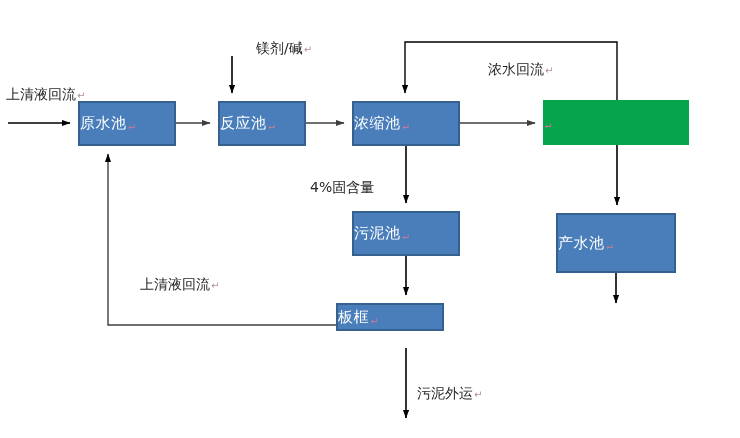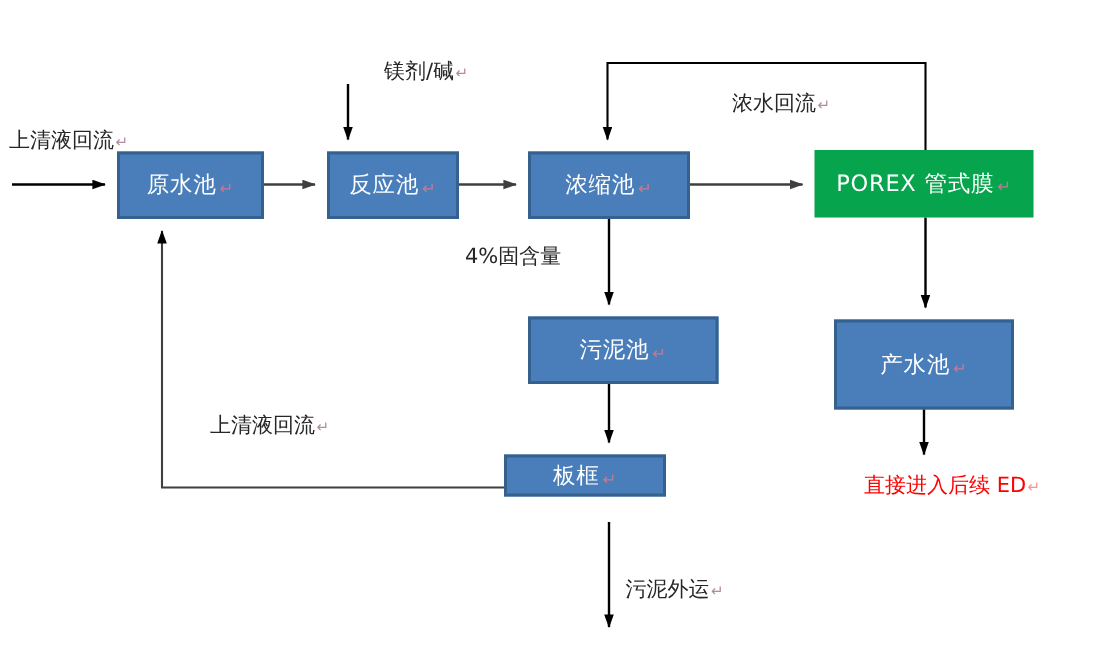--- a/index.html
+++ b/index.html
@@ -24,25 +24,25 @@
     top: 0;
     width: 740px;
     height: 438px;
     pointer-events: none;
   }
   .node {
     position: absolute;
     box-sizing: border-box;
     display: flex;
     align-items: center;
-    justify-content: center;
     color: #ffffff;
     font-size: 15px;
     letter-spacing: 0.5px;
     white-space: nowrap;
+    font-family: Liberation Mono, monospace;
   }
   .node.blue {
     background: #4a7ebb;
     border: 2px solid #35618e;
     box-shadow: 0 0 0 1px #4a7ebb inset;
   }
   .node.green {
     background: #06a44c;
     border: none;
   }
@@ -121,25 +121,24 @@
     <span>反应池</span>
     <span class="pilcrow">↵</span>
   </div>
 
   <div class="node blue" style="left:352px; top:101px; width:108px; height:45px;">
     <span>浓缩池</span>
     <span class="pilcrow">↵</span>
   </div>
 
   <div class="node green" style="left:543px; top:100px; width:146px; height:45px;">
-    <span>POREX 管式膜</span>
     <span class="pilcrow">↵</span>
   </div>
 
-  <div class="node blue" style="left:352px; top:211px; width:127px; height:45px;">
+  <div class="node blue" style="left:352px; top:211px; width:108px; height:45px;">
     <span>污泥池</span>
     <span class="pilcrow">↵</span>
   </div>
 
   <div class="node blue" style="left:556px; top:213px; width:120px; height:60px;">
     <span>产水池</span>
     <span class="pilcrow">↵</span>
   </div>
 
   <div class="node blue" style="left:336px; top:303px; width:108px; height:28px;">
@@ -152,30 +151,27 @@
   </div>
 
   <div class="caption" style="left:210px; top:41px;margin-left:46px;">
     <span>镁剂/碱</span><span class="pilcrow">↵</span>
   </div>
 
   <div class="caption" style="left:488px; top:62px;">
     <span>浓水回流</span><span class="pilcrow">↵</span>
   </div>
 
-  <div class="caption" style="left:310px; top:164px;">
+  <div class="caption" style="left:310px; top:180px;">
     <span>4%固含量</span><span class="pilcrow"></span>
   </div>
 
 
   <div class="caption" style="left:140px; top:277px;">
     <span>上清液回流</span><span class="pilcrow">↵</span>
   </div>
 
   <div class="caption" style="left:417px; top:386px;">
     <span>污泥外运</span><span class="pilcrow">↵</span>
   </div>
 
-  <div class="caption red" style="left:576px; top:317px;">
-    <span>直接进入后续 ED</span><span class="pilcrow">↵</span>
-  </div>
 
 </div>
 
 </body></html>

